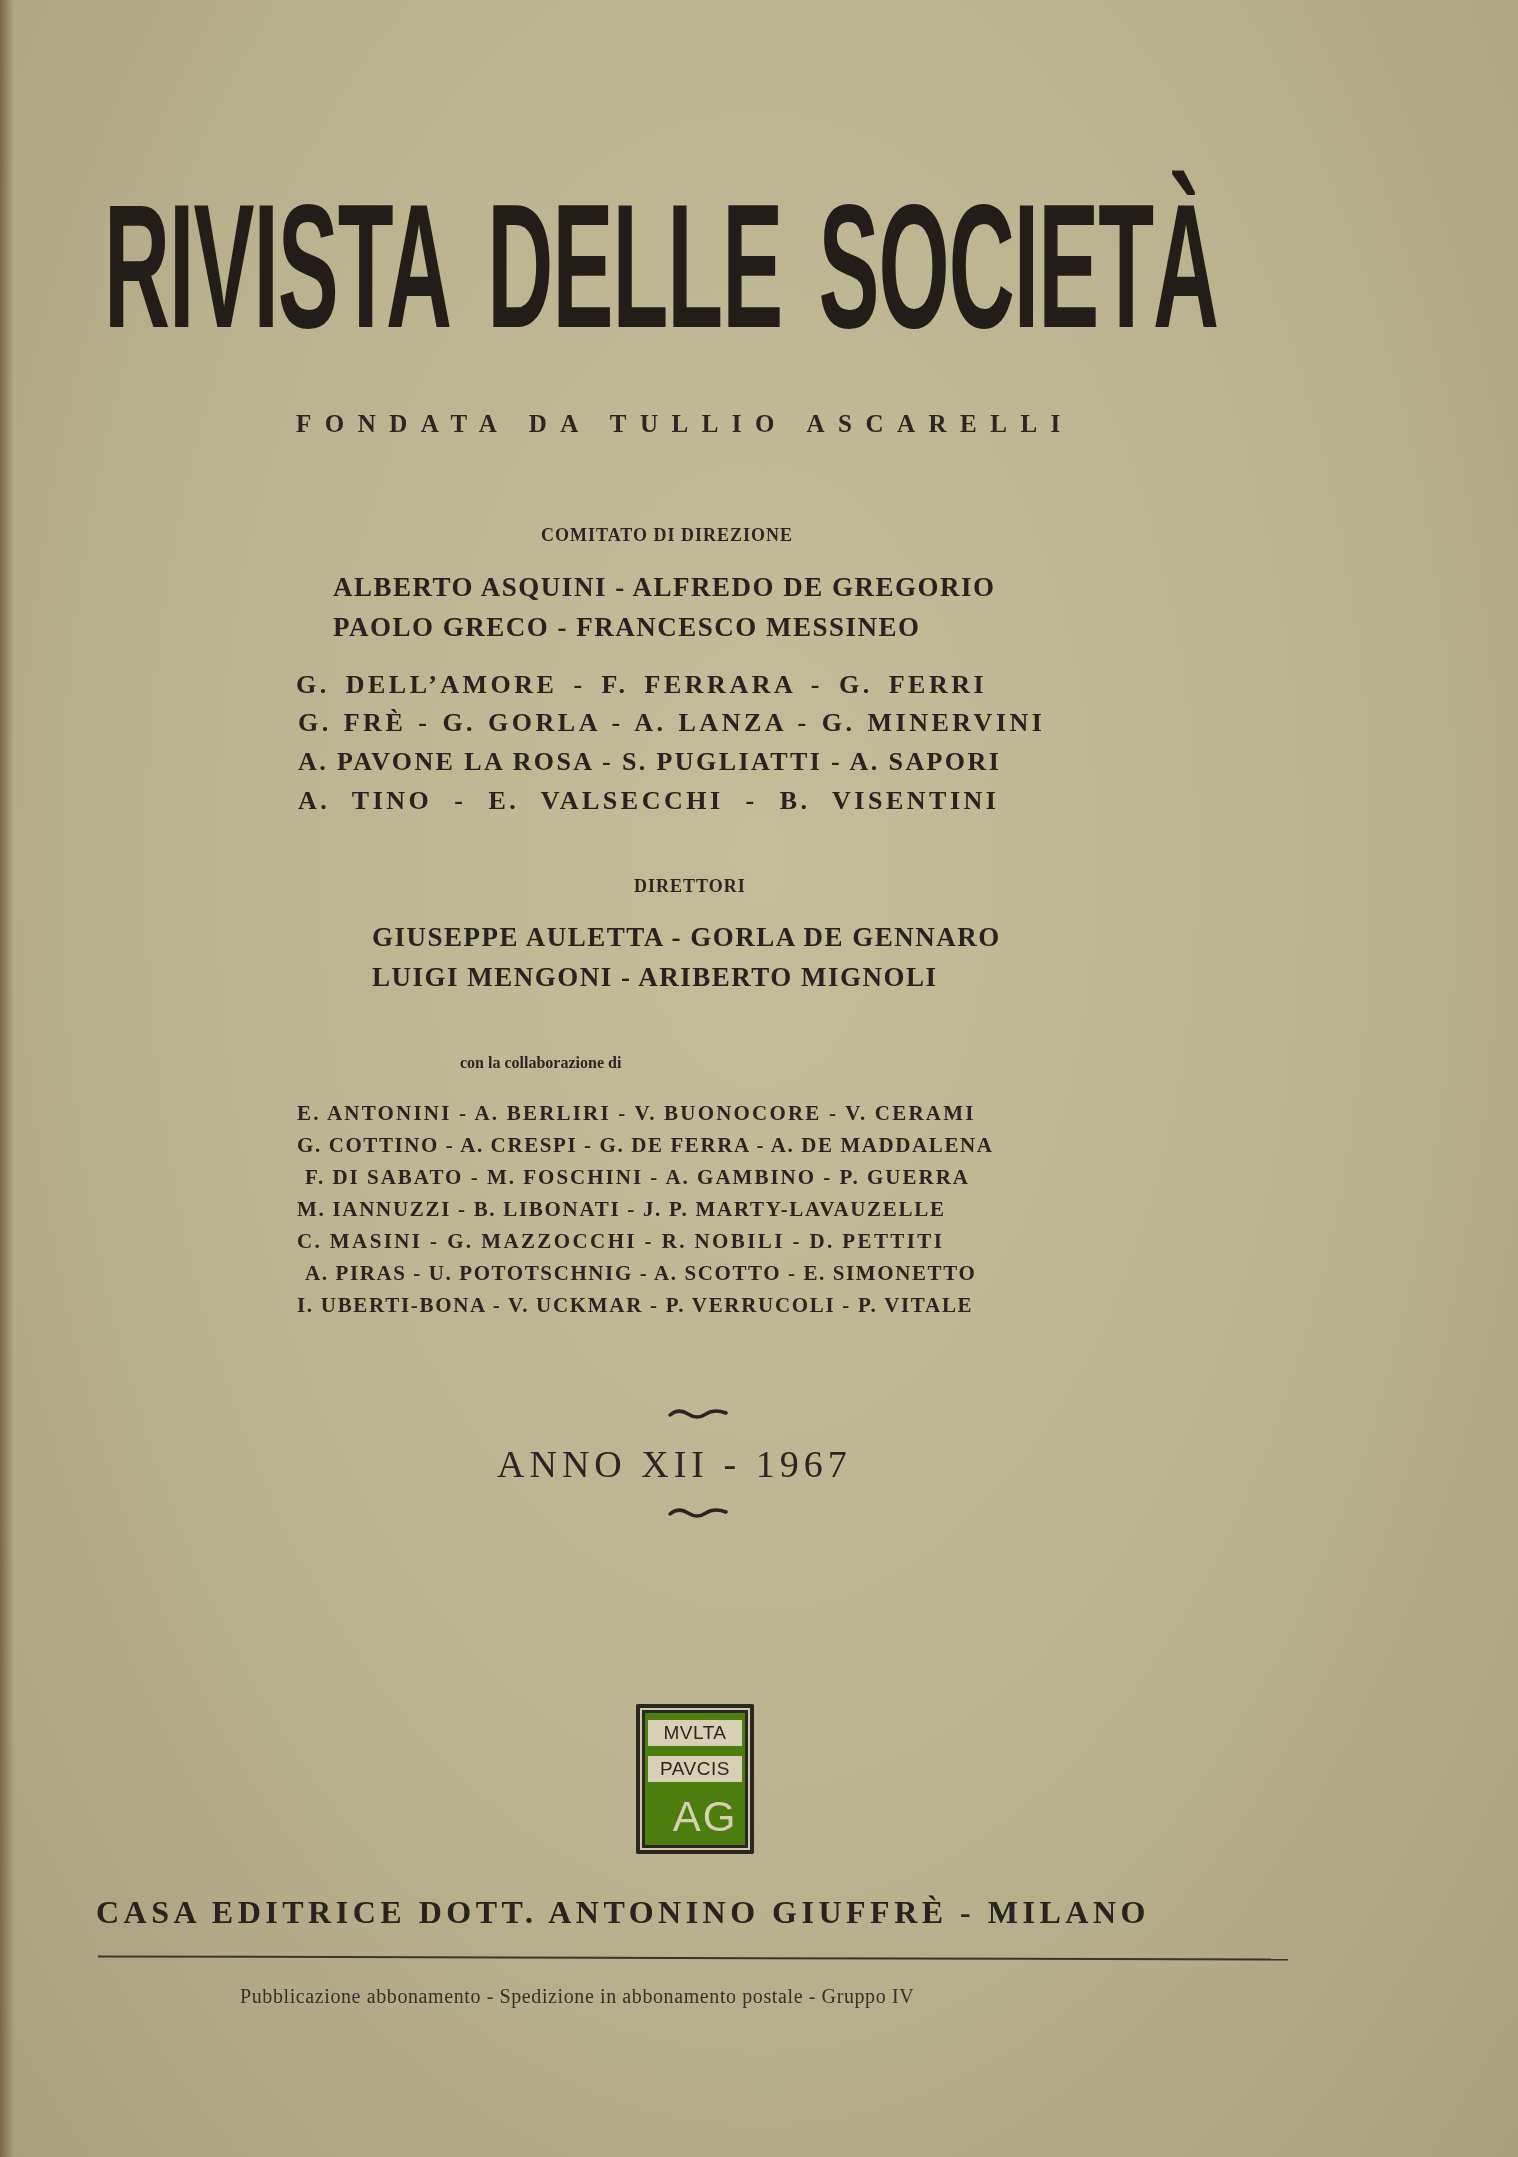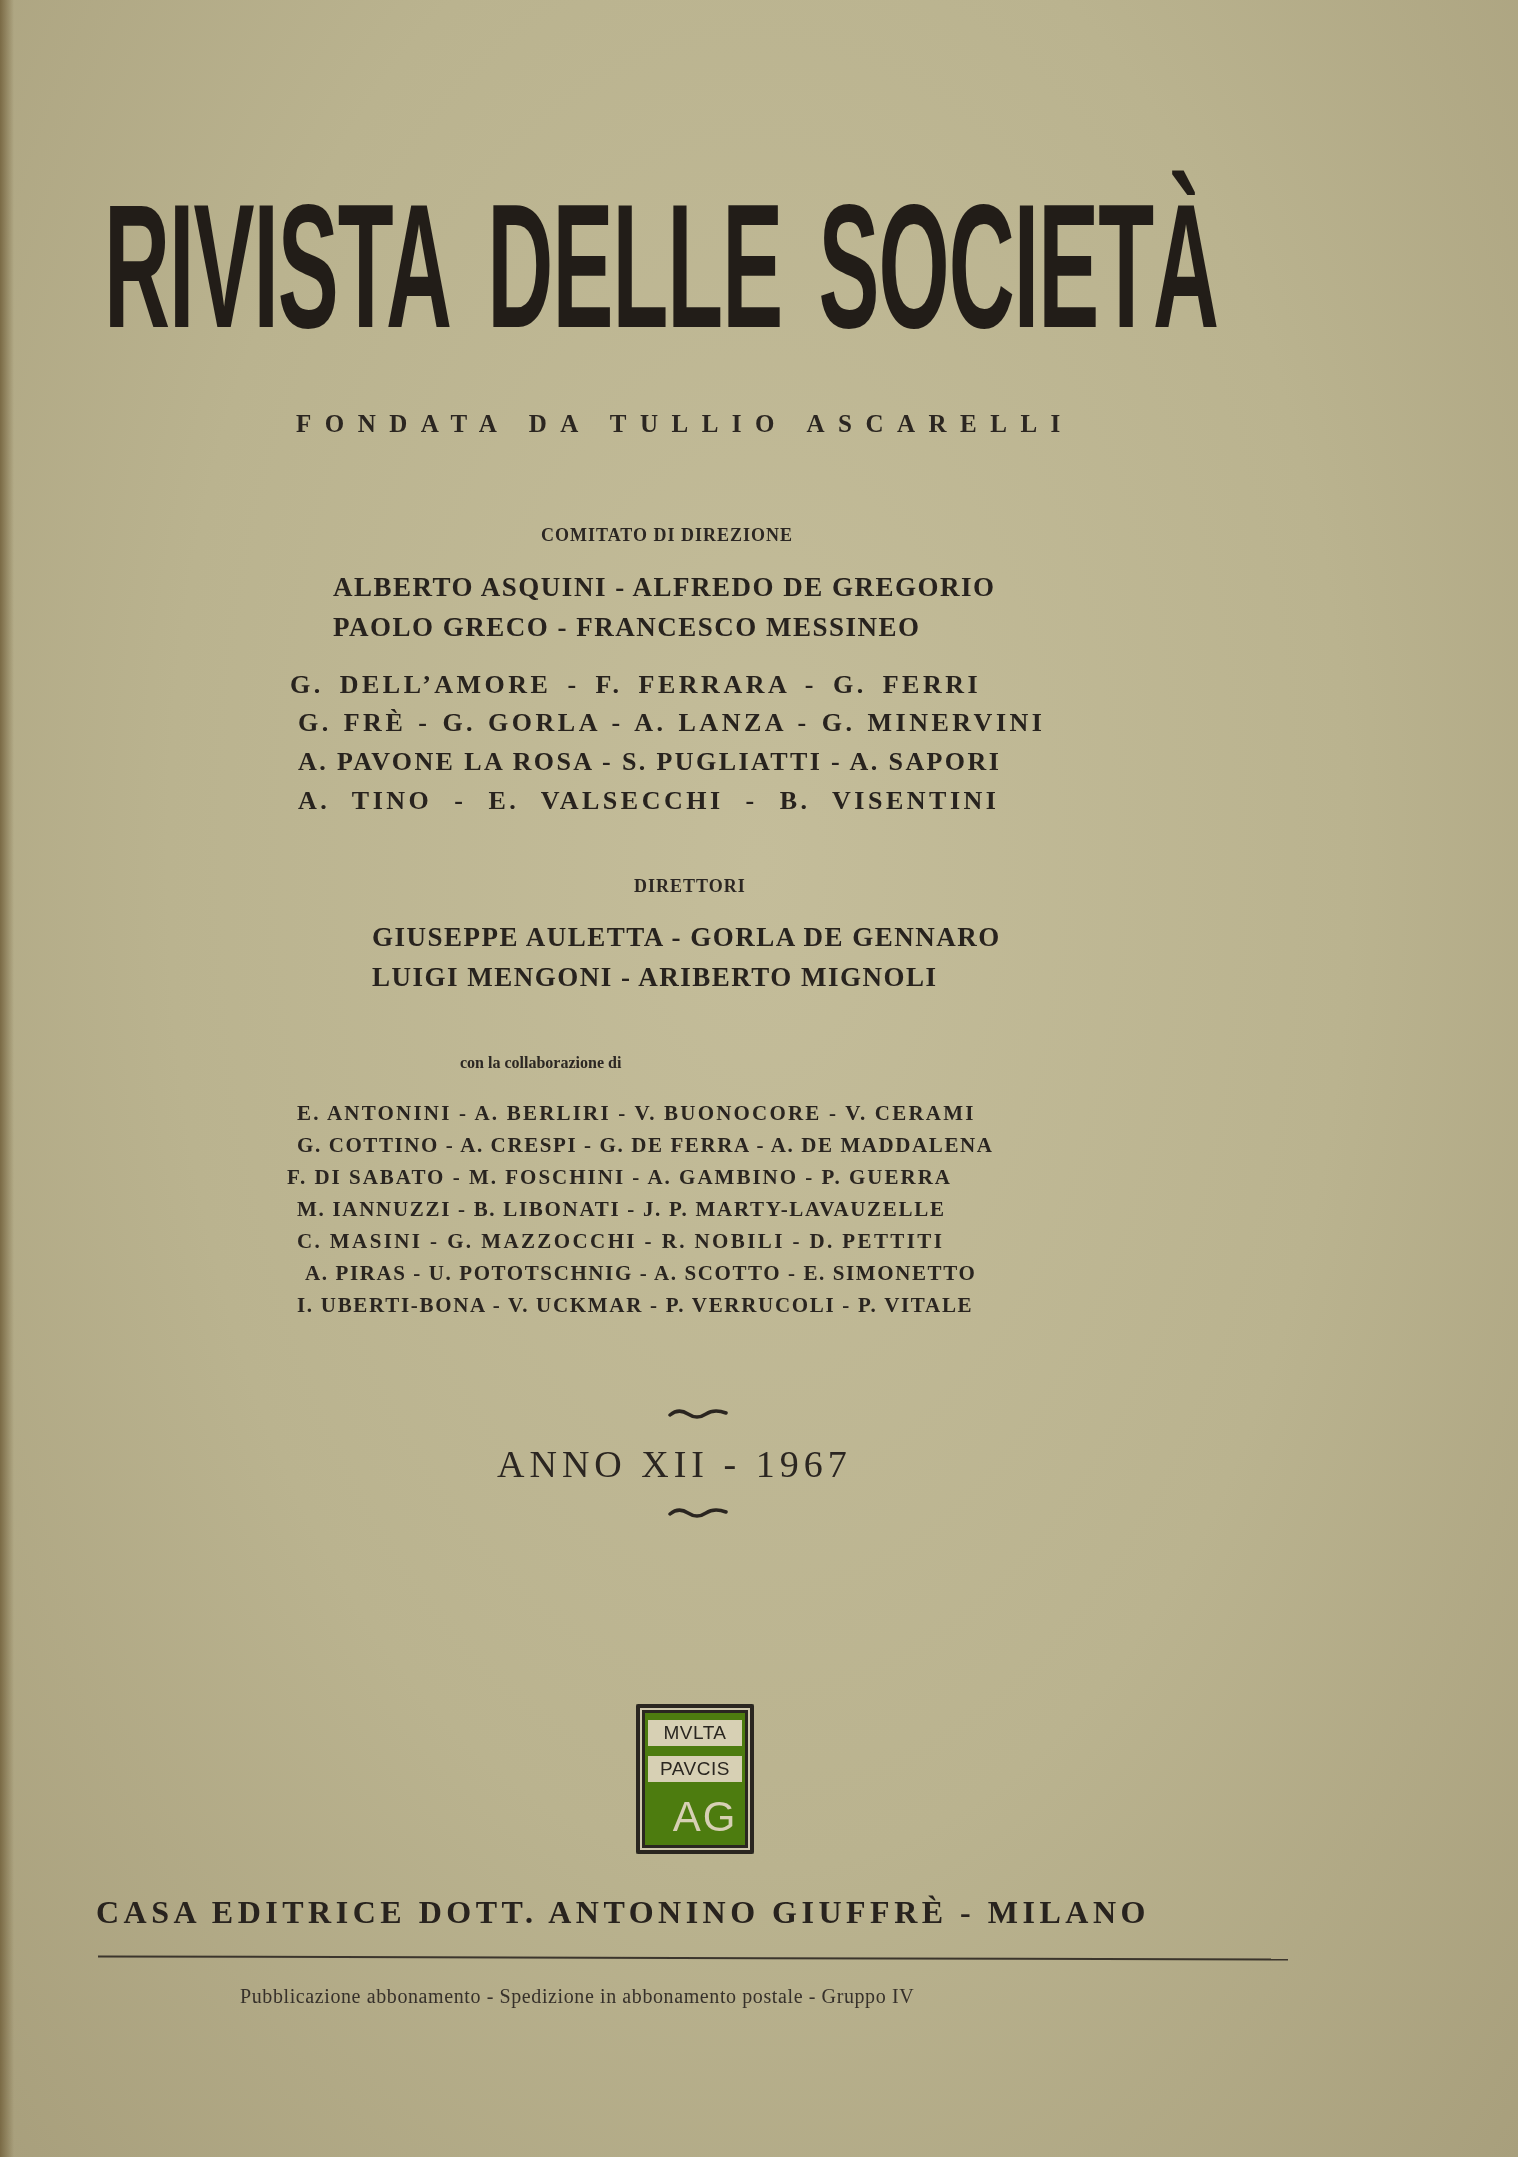--- a/index.html
+++ b/index.html
@@ -81,33 +81,33 @@
 
 <div class="abs title">
   <span>RIVISTA</span><span>DELLE</span><span>SOCIETÀ</span>
 </div>
 
 <div class="abs subtitle">FONDATA DA TULLIO ASCARELLI</div>
 
 <div class="line section-label" style="top:525px;left:541px;">COMITATO DI DIREZIONE</div>
 <div class="line names-lg" style="top:572px;left:333px;">ALBERTO ASQUINI - ALFREDO DE GREGORIO</div>
 <div class="line names-lg" style="top:612px;left:333px;">PAOLO GRECO - FRANCESCO MESSINEO</div>
-<div class="line names-md" style="top:670px;left:290px;word-spacing:6px;">G. DELL’AMORE - F. FERRARA - G. FERRI</div>
+<div class="line names-md" style="top:670px;left:296px;word-spacing:6px;">G. DELL’AMORE - F. FERRARA - G. FERRI</div>
 <div class="line names-md" style="top:708px;left:298px;word-spacing:2px;">G. FRÈ - G. GORLA - A. LANZA - G. MINERVINI</div>
 <div class="line names-md" style="top:747px;left:298px;letter-spacing:2.4px;">A. PAVONE LA ROSA - S. PUGLIATTI - A. SAPORI</div>
 <div class="line names-md" style="top:786px;left:298px;word-spacing:12px;">A. TINO - E. VALSECCHI - B. VISENTINI</div>
 
 <div class="line section-label" style="top:876px;left:634px;">DIRETTORI</div>
 <div class="line names-lg" style="top:922px;left:372px;">GIUSEPPE AULETTA - GORLA DE GENNARO</div>
 <div class="line names-lg" style="top:962px;left:372px;">LUIGI MENGONI - ARIBERTO MIGNOLI</div>
 
 <div class="line collab-label" style="top:1054px;left:460px;">con la collaborazione di</div>
 <div class="line names-sm" style="top:1101px;left:297px;">E. ANTONINI - A. BERLIRI - V. BUONOCORE - V. CERAMI</div>
 <div class="line names-sm" style="top:1133px;left:297px;letter-spacing:1.6px;">G. COTTINO - A. CRESPI - G. DE FERRA - A. DE MADDALENA</div>
-<div class="line names-sm" style="top:1165px;left:287px;letter-spacing:2px;">F. DI SABATO - M. FOSCHINI - A. GAMBINO - P. GUERRA</div>
+<div class="line names-sm" style="top:1165px;left:305px;letter-spacing:2px;">F. DI SABATO - M. FOSCHINI - A. GAMBINO - P. GUERRA</div>
 <div class="line names-sm" style="top:1197px;left:297px;letter-spacing:1.7px;">M. IANNUZZI - B. LIBONATI - J. P. MARTY-LAVAUZELLE</div>
 <div class="line names-sm" style="top:1229px;left:297px;letter-spacing:2.4px;">C. MASINI - G. MAZZOCCHI - R. NOBILI - D. PETTITI</div>
 <div class="line names-sm" style="top:1261px;left:297px;letter-spacing:1.6px;margin-left:8px;">A. PIRAS - U. POTOTSCHNIG - A. SCOTTO - E. SIMONETTO</div>
 <div class="line names-sm" style="top:1293px;left:297px;letter-spacing:1.7px;">I. UBERTI-BONA - V. UCKMAR - P. VERRUCOLI - P. VITALE</div>
 
 <svg class="ornament" style="top:1409px;" viewBox="0 0 60 10">
   <path d="M2 6 C8 1, 14 1, 20 5 C26 9, 32 9, 38 5 C44 1, 50 1, 58 4" stroke="#2a2520" stroke-width="3.5" fill="none" stroke-linecap="round"></path>
 </svg>
 <div class="anno">ANNO XII - 1967</div>
 <svg class="ornament" style="top:1508px;" viewBox="0 0 60 10">

